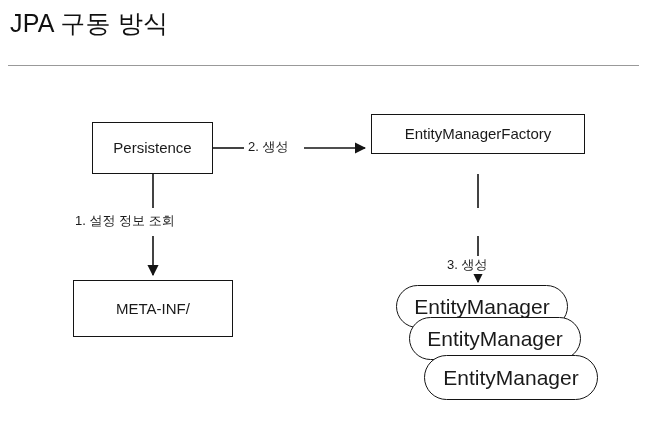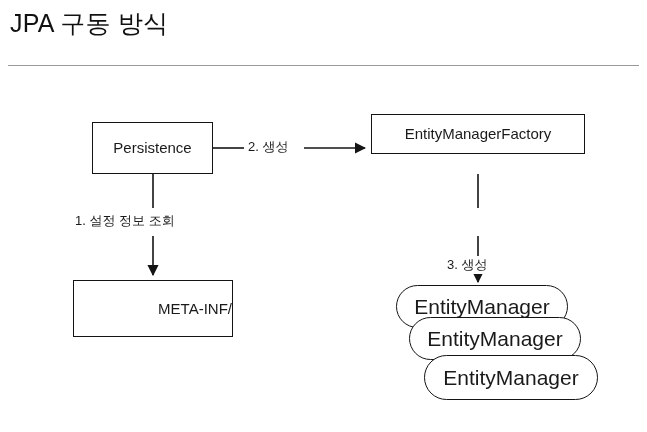--- a/index.html
+++ b/index.html
@@ -78,21 +78,20 @@
     width: 214px;
     height: 40px;
   }
   #node-metainf {
     left: 73px;
     top: 210px;
     width: 160px;
     height: 57px;
     flex-direction: column;
     line-height: 1.3;
-    align-items: flex-end;
   }
   .node-line {
     display: block;
   }
 
   
   .pill {
     position: absolute;
     box-sizing: border-box;
     border: 1.6px solid #141414;

